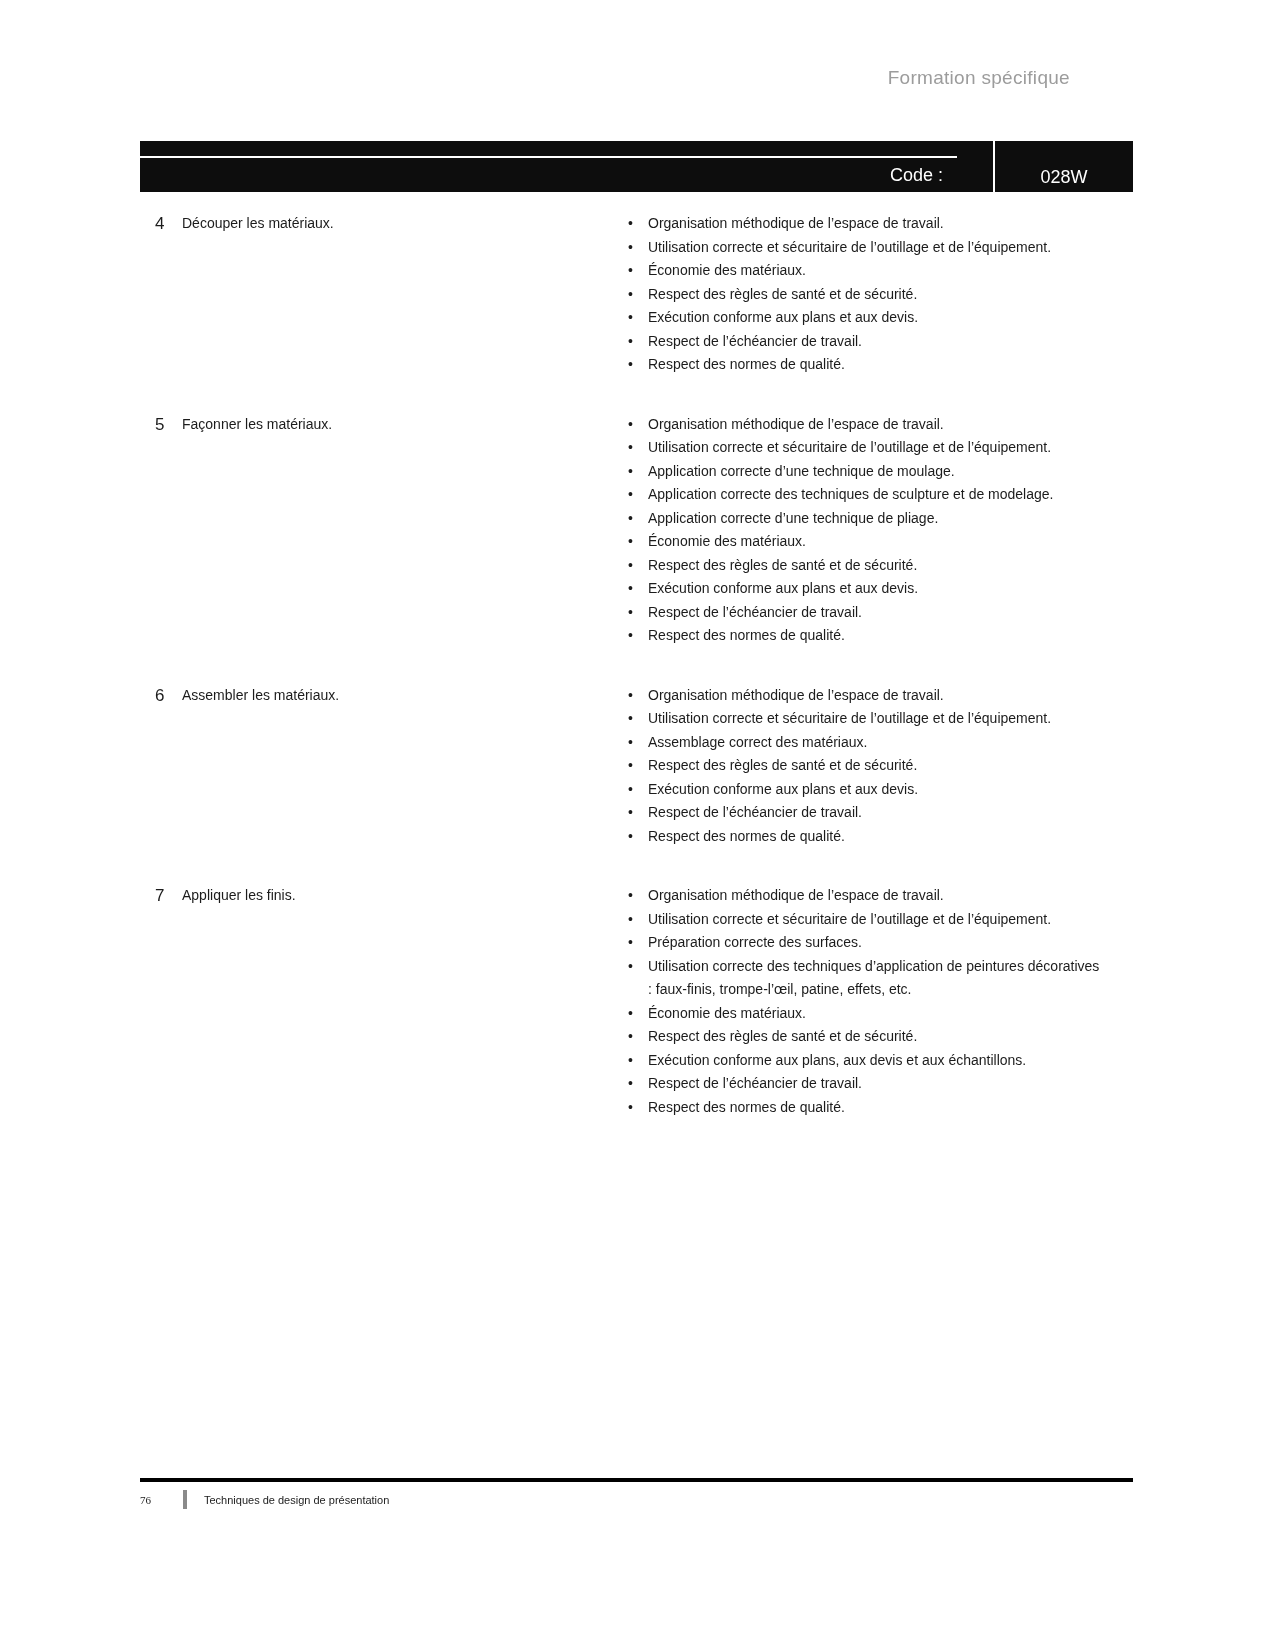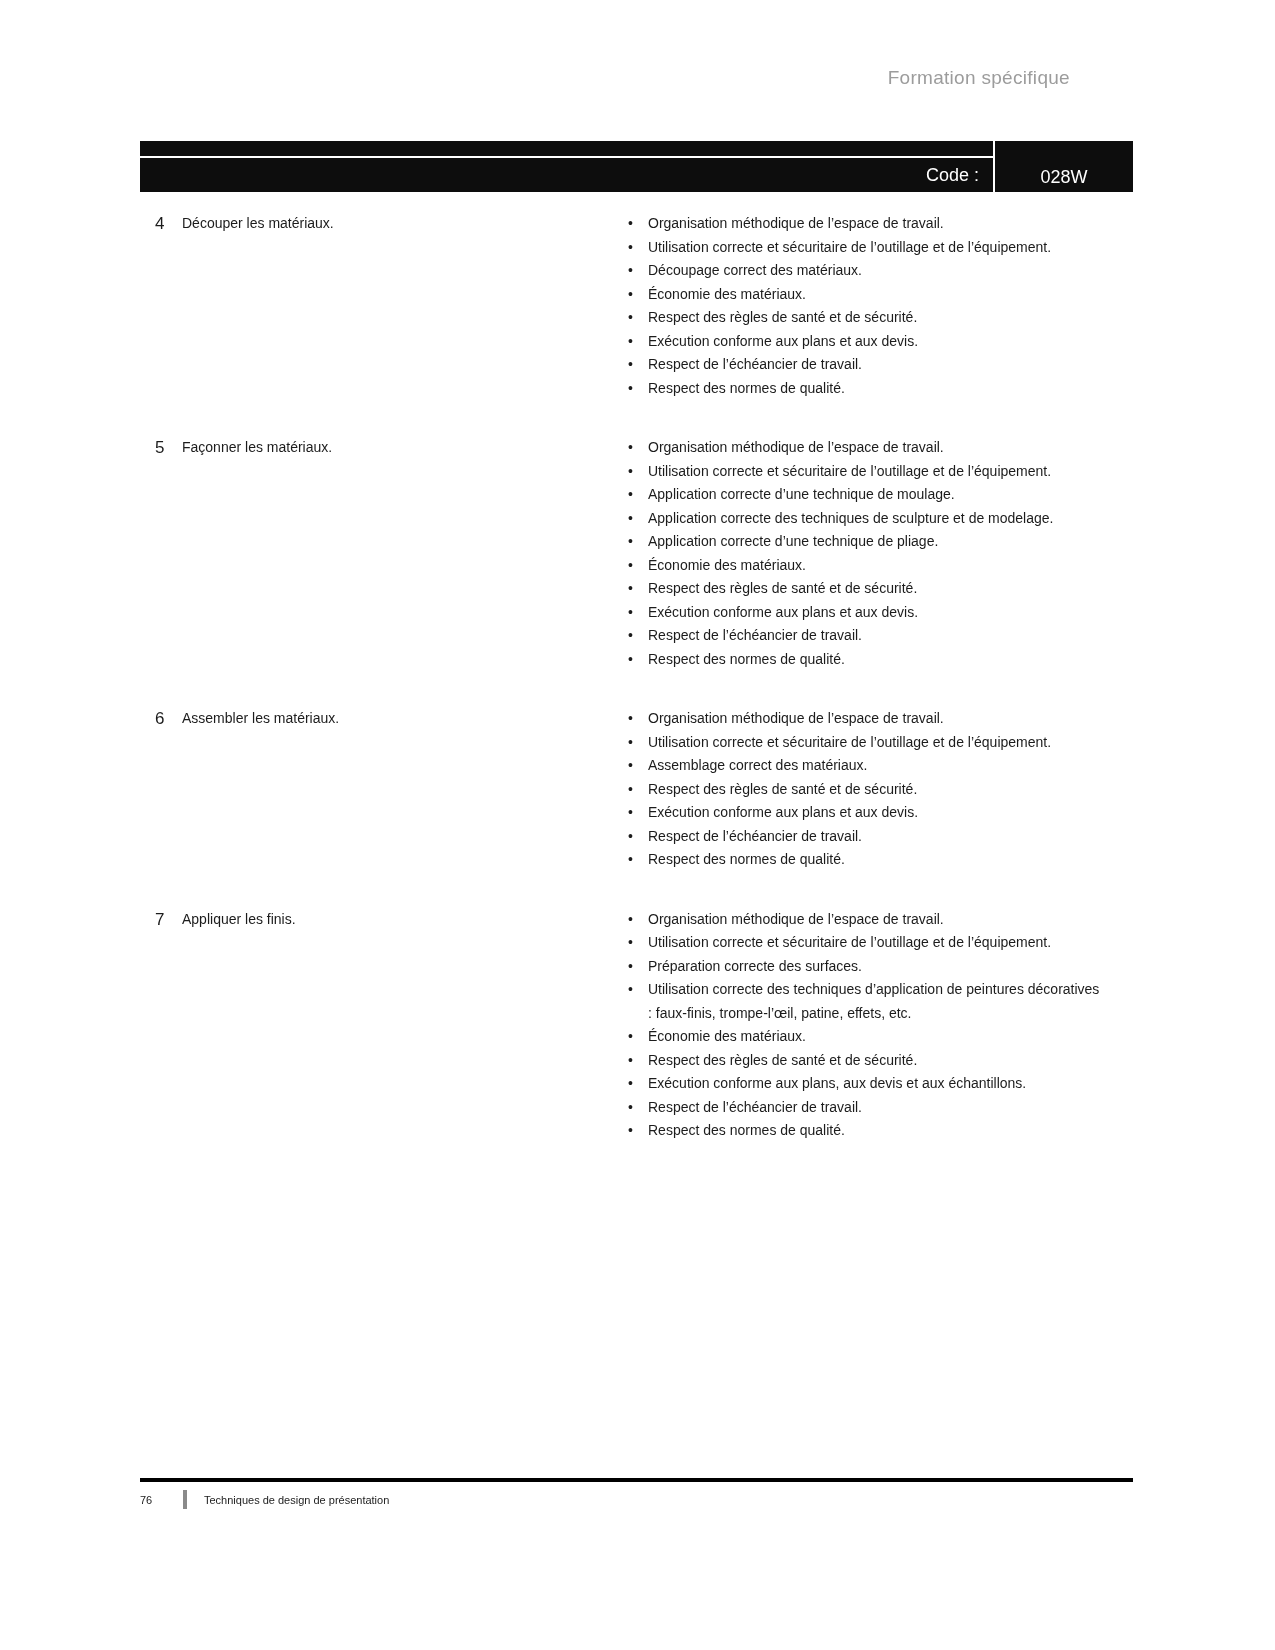--- a/index.html
+++ b/index.html
@@ -8,21 +8,21 @@
     width:1275px; height:1650px; position:relative; overflow:hidden;
     font-family:"Liberation Sans", sans-serif;
     color:#1c1c1c;
   }
   .header-label {
     position:absolute; top:67px; right:205px;
     font-size:19px; color:#9c9c9c; letter-spacing:0.3px;
   }
   .code-bar {
     position:absolute; left:140px; top:141px; width:993px; height:51px;
-    background:#0d0d0d; display:flex;
+    background:#0d0d0d; display:flex;gap:36px;
   }
   .code-bar-left { flex:1; display:flex; flex-direction:column; }
   .code-bar-strip { height:17px; border-bottom:2px solid #ffffff; }
   .code-bar-main {
     flex:1; display:flex; align-items:center; justify-content:flex-end;
     padding-right:14px; color:#ffffff; font-size:18px;
   }
   .code-bar-right {
     width:140px; border-left:2px solid #ffffff;
     display:flex; align-items:flex-end; justify-content:center;
@@ -39,21 +39,21 @@
   }
   .sec-bullets li::before {
     content:"\2022"; position:absolute; left:3px; top:0;
   }
   .footer-rule {
     position:absolute; left:140px; top:1478px; width:993px; height:4px; background:#000000;
   }
   .footer {
     position:absolute; left:140px; top:1490px; display:flex; align-items:center;
   }
-  .page-number { font-size:11px; width:43px; color:#222; }
+  .page-number { font-size:11px; width:43px; color:#222;font-family:Liberation Serif, serif; }
   .footer-divider { width:4px; height:19px; background:#8a8a8a; margin-right:17px; }
   .footer-title { font-size:11px; color:#222; }
 </style>
 </head>
 <body>
 
 <div class="header-label">Formation spécifique</div>
 
 <div class="code-bar">
   <div class="code-bar-left">
@@ -65,21 +65,20 @@
 
 <main class="sections">
   <section class="section-row">
     <div class="sec-left">
       <div class="sec-num">4</div>
       <div class="sec-title">Découper les matériaux.</div>
     </div>
     <ul class="sec-bullets">
         <li>Organisation méthodique de l’espace de travail.</li>
         <li>Utilisation correcte et sécuritaire de l’outillage et de l’équipement.</li>
-        <li>Découpage correct des matériaux.</li>
         <li>Économie des matériaux.</li>
         <li>Respect des règles de santé et de sécurité.</li>
         <li>Exécution conforme aux plans et aux devis.</li>
         <li>Respect de l’échéancier de travail.</li>
         <li>Respect des normes de qualité.</li>
       </ul>
   </section>
 
   <section class="section-row">
     <div class="sec-left">

